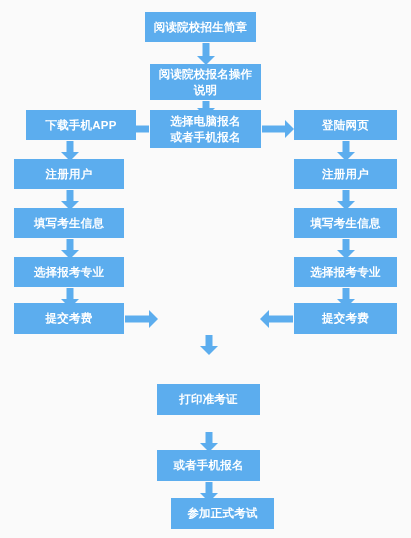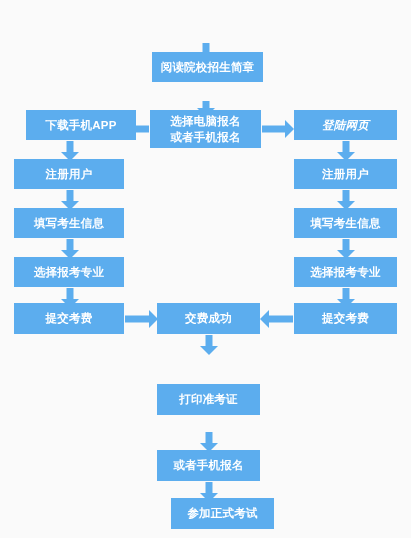--- a/index.html
+++ b/index.html
@@ -89,27 +89,28 @@
   .arrow-h.to-left .stem { right: 0; left: 9px; }
   .arrow-h.to-left .head { left: 0; border-right: 9px solid #5cadee; }
   .arrow-h.to-right .stem { left: 0; right: 9px; }
   .arrow-h.to-right .head { right: 0; border-left: 9px solid #5cadee; }
 </style>
 </head>
 <body>
 
 <div id="flow-canvas">
 
-  <div class="node" style="left:152px; top:12px; width:111px; height:30px;margin-top:40px;">阅读院校招生简章</div>
+  <div class="node" style="left:145px; top:12px; width:111px; height:30px;">阅读院校招生简章</div>
 
   <div class="arrow-down" style="left:196px; top:43px; width:19px; height:22px;">
     <span class="stem" style="height:13px;"></span>
       <span class="head"></span>
   </div>
 
+  <div class="node two-line" style="left:150px; top:64px; width:111px; height:36px;">阅读院校报名操作说明</div>
 
   <div class="arrow-down" style="left:196px; top:101px; width:19px; height:16px;">
     <span class="stem" style="height:7px;"></span>
       <span class="head"></span>
   </div>
 
   <div class="node two-line" style="left:150px; top:110px; width:111px; height:38px;">选择电脑报名
 或者手机报名</div>
 
   <div class="arrow-h to-left" style="left:117px; top:120px; width:32px; height:18px;">
@@ -145,21 +146,21 @@
 
   <div class="node" style="left:14px; top:257px; width:110px; height:30px;">选择报考专业</div>
 
   <div class="arrow-down" style="left:60px; top:288px; width:19px; height:20px;">
     <span class="stem" style="height:11px;"></span>
       <span class="head"></span>
   </div>
 
   <div class="node" style="left:14px; top:303px; width:110px; height:31px;">提交考费</div>
 
-  <div class="node" style="left:294px; top:110px; width:103px; height:30px;font-style:italic;">登陆网页</div>
+  <div class="node" style="left:294px; top:110px; width:103px; height:30px;">登陆网页</div>
 
   <div class="arrow-down" style="left:336px; top:141px; width:19px; height:20px;">
     <span class="stem" style="height:11px;"></span>
       <span class="head"></span>
   </div>
 
   <div class="node" style="left:294px; top:159px; width:103px; height:30px;">注册用户</div>
 
   <div class="arrow-down" style="left:336px; top:190px; width:19px; height:20px;">
     <span class="stem" style="height:11px;"></span>
@@ -185,21 +186,20 @@
   <div class="arrow-h to-right" style="left:125px; top:310px; width:33px; height:18px;">
     <span class="stem"></span>
       <span class="head"></span>
   </div>
 
   <div class="arrow-h to-left" style="left:260px; top:310px; width:33px; height:18px;">
     <span class="stem"></span>
       <span class="head"></span>
   </div>
 
-  <div class="node" style="left:157px; top:303px; width:103px; height:31px;">交费成功</div>
 
   <div class="arrow-down" style="left:199px; top:335px; width:19px; height:20px;">
     <span class="stem" style="height:11px;"></span>
       <span class="head"></span>
   </div>
 
 
   <div class="arrow-down" style="left:199px; top:391px; width:19px; height:20px;">
     <span class="stem" style="height:11px;"></span>
       <span class="head"></span>

